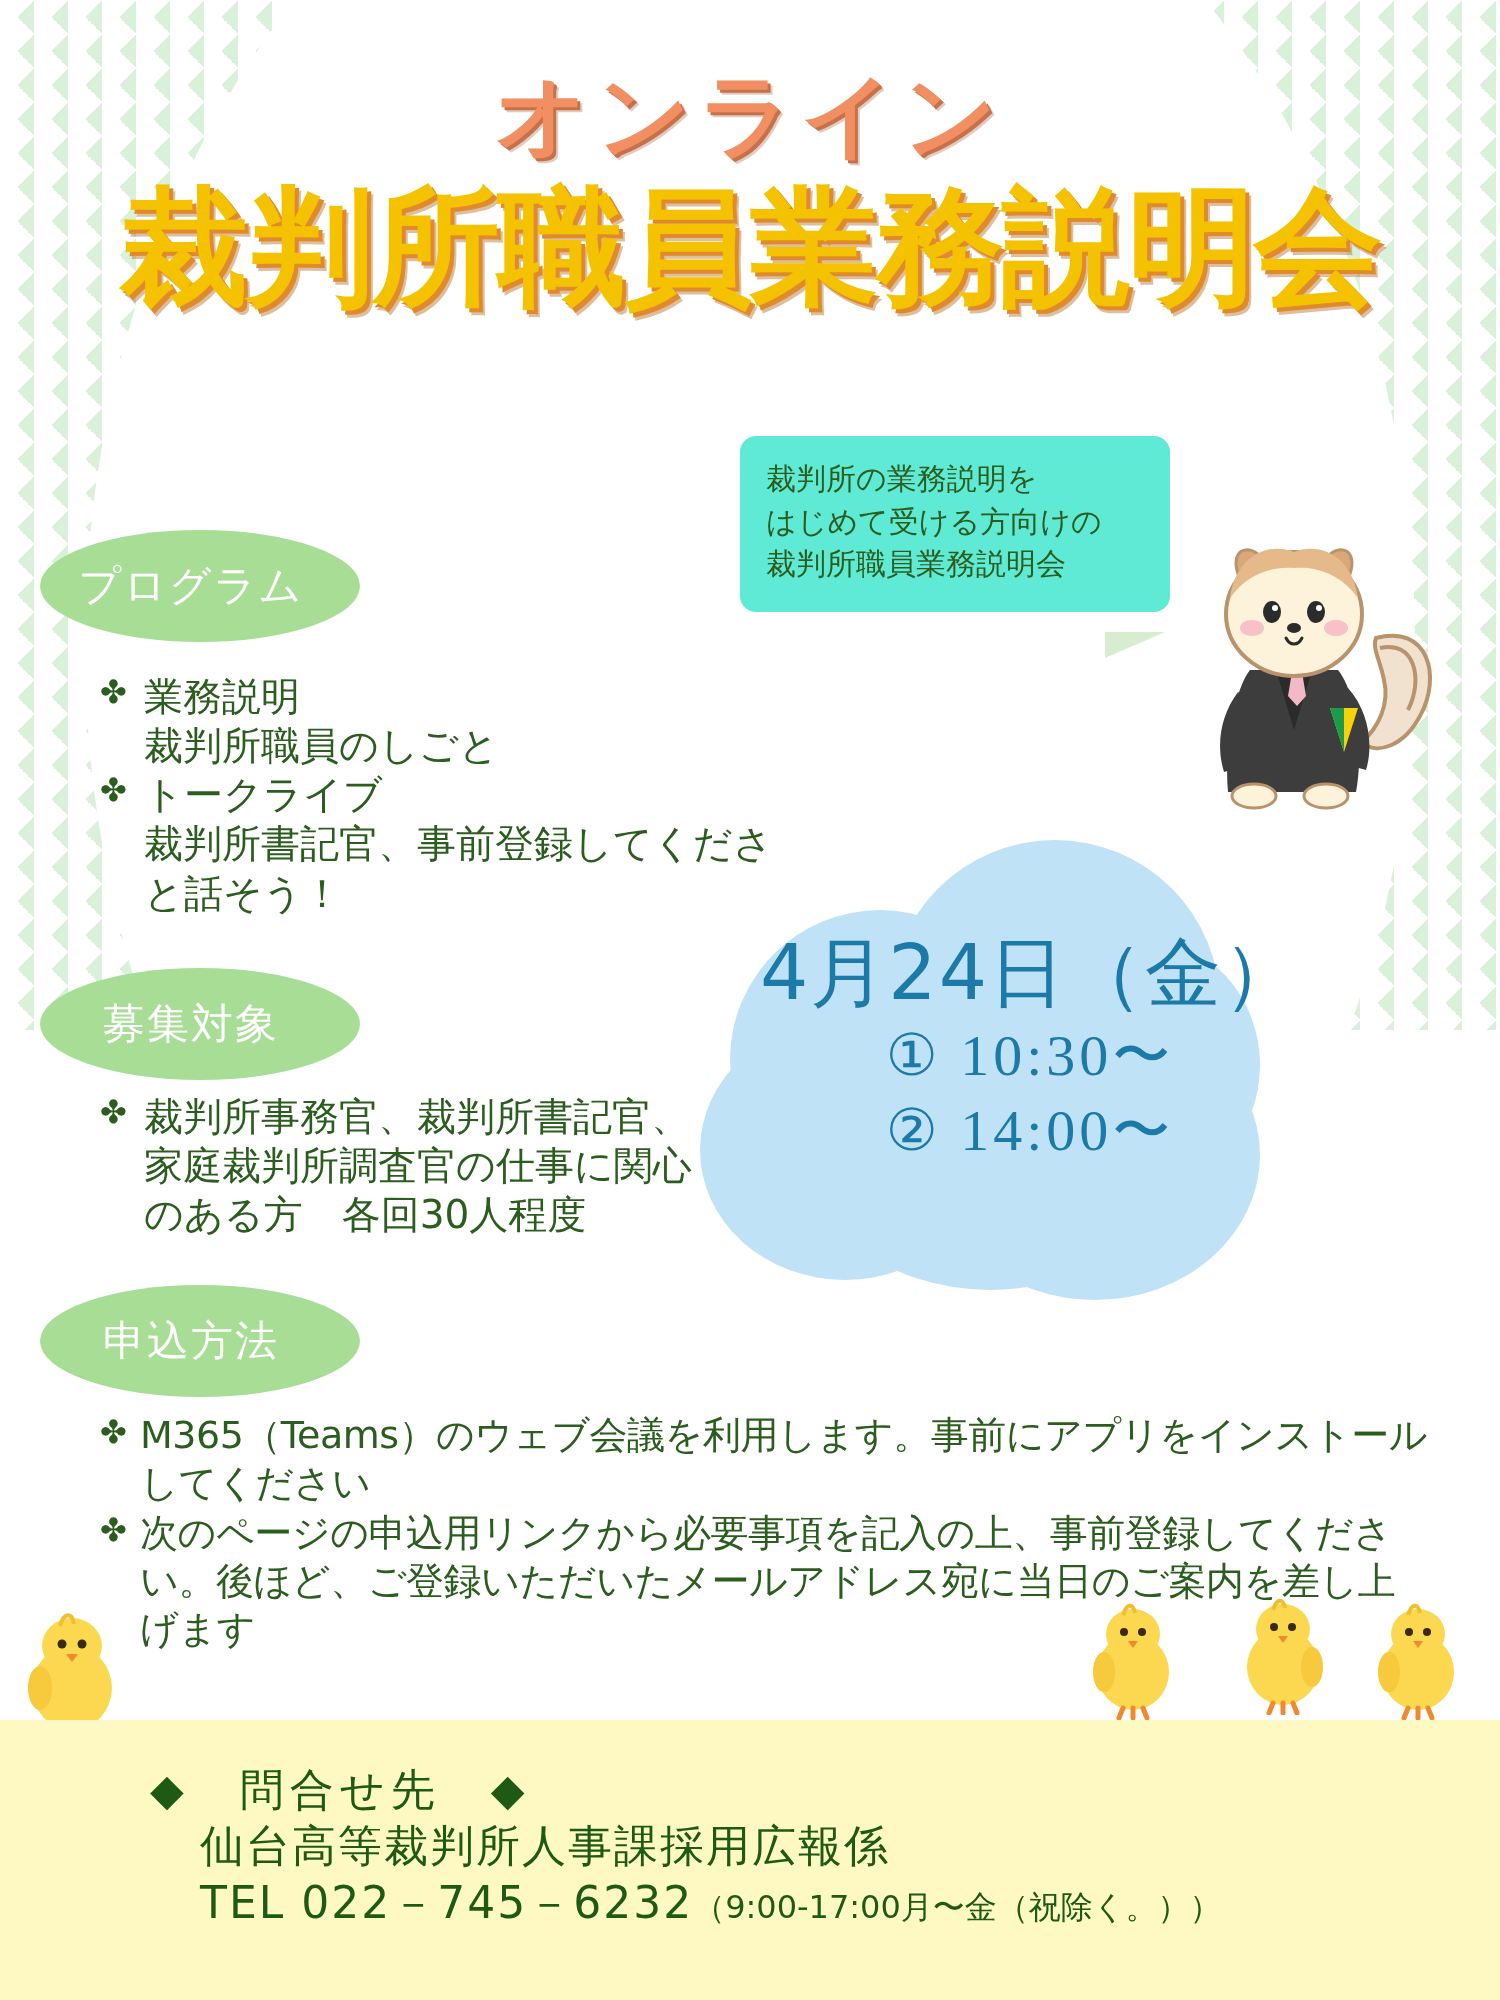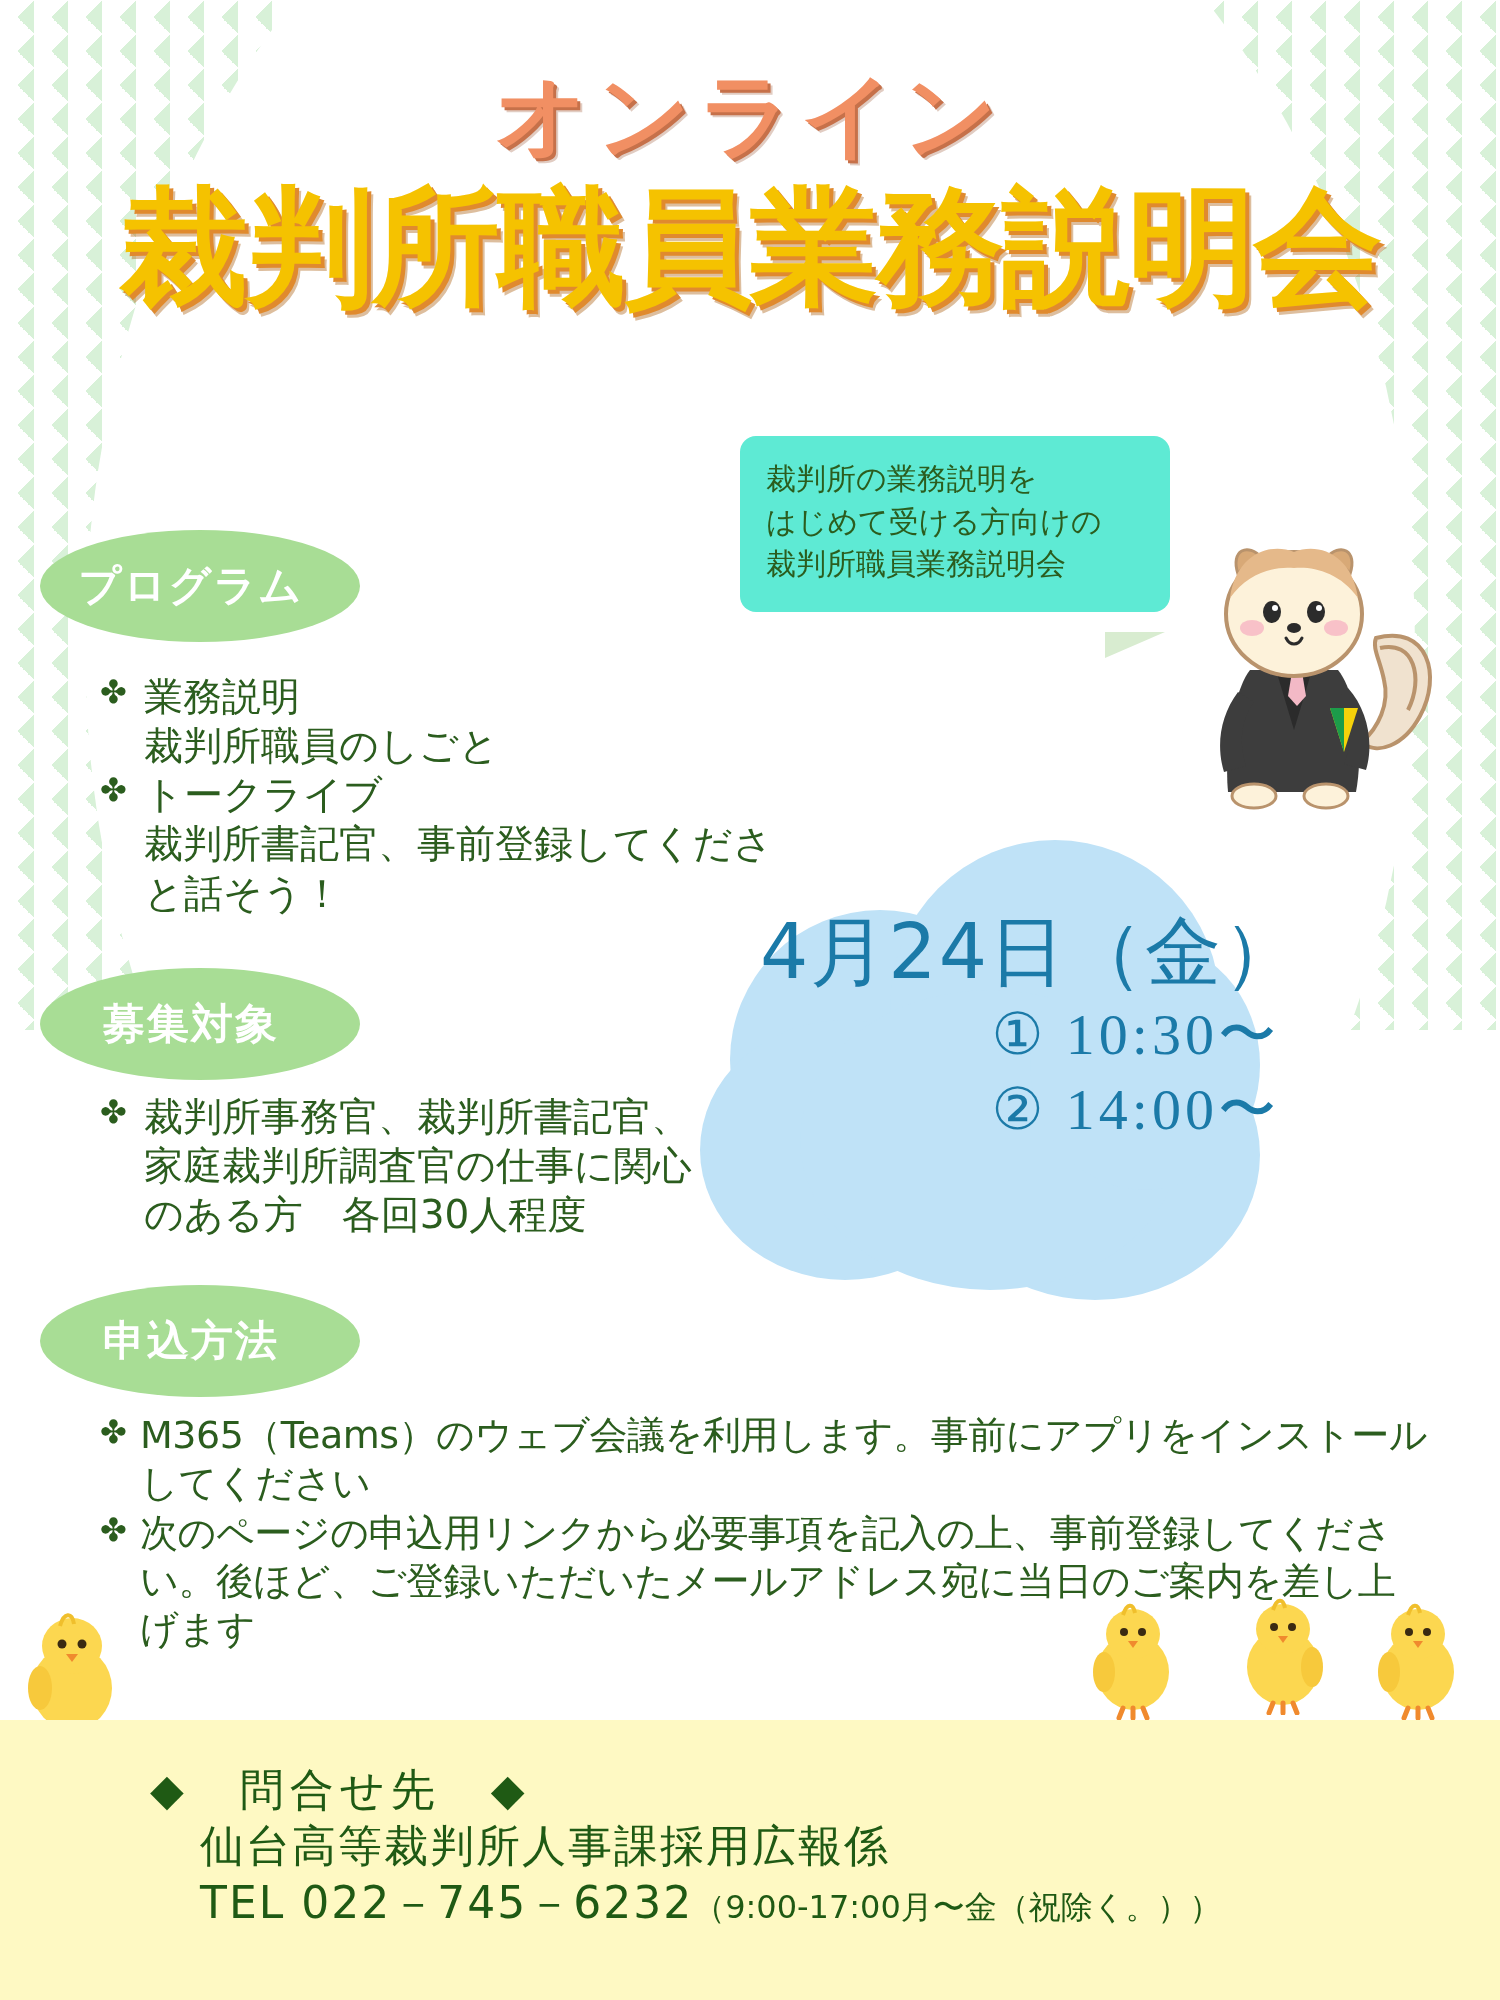--- a/index.html
+++ b/index.html
@@ -122,21 +122,21 @@
     background: #a8dd95;
     border-radius: 50% / 50%;
     z-index: 15;
     display: flex;
     align-items: center;
     justify-content: center;
   }
   .pill span {
     font-family: "DejaVu Sans", sans-serif;
     font-size: 42px;
-    font-weight: 700;
+    font-weight: 400;
     color: #ffffff;
     letter-spacing: 2px;
     padding-right: 18px;
   }
   #pill-program  { left: 40px;  top: 530px; }
   #pill-target   { left: 40px;  top: 968px; }
   #pill-apply    { left: 40px;  top: 1285px; }
 
   
   .list {
@@ -194,24 +194,24 @@
   }
   .c1 { left: 30px;  top: 120px; width: 300px; height: 300px; }
   .c2 { left: 190px; top: 50px;  width: 330px; height: 330px; }
   .c3 { left: 0px;   top: 230px; width: 290px; height: 260px; }
   .c4 { left: 230px; top: 220px; width: 330px; height: 290px; }
   .c5 { left: 100px; top: 200px; width: 380px; height: 300px; }
   .c6 { left: 330px; top: 150px; width: 230px; height: 250px; }
   .date-box {
     position: absolute;
     left: 760px;
-    top: 907px;
+    top: 928px;
     width: 520px;
     z-index: 18;
-    text-align: right;
+    text-align: center;
   }
   .date-main {
     font-family: "DejaVu Sans", sans-serif;
     font-size: 76px;
     font-weight: 400;
     color: #1b7aa8;
     letter-spacing: 2px;
     line-height: 1.18;
     white-space: nowrap;
   }

